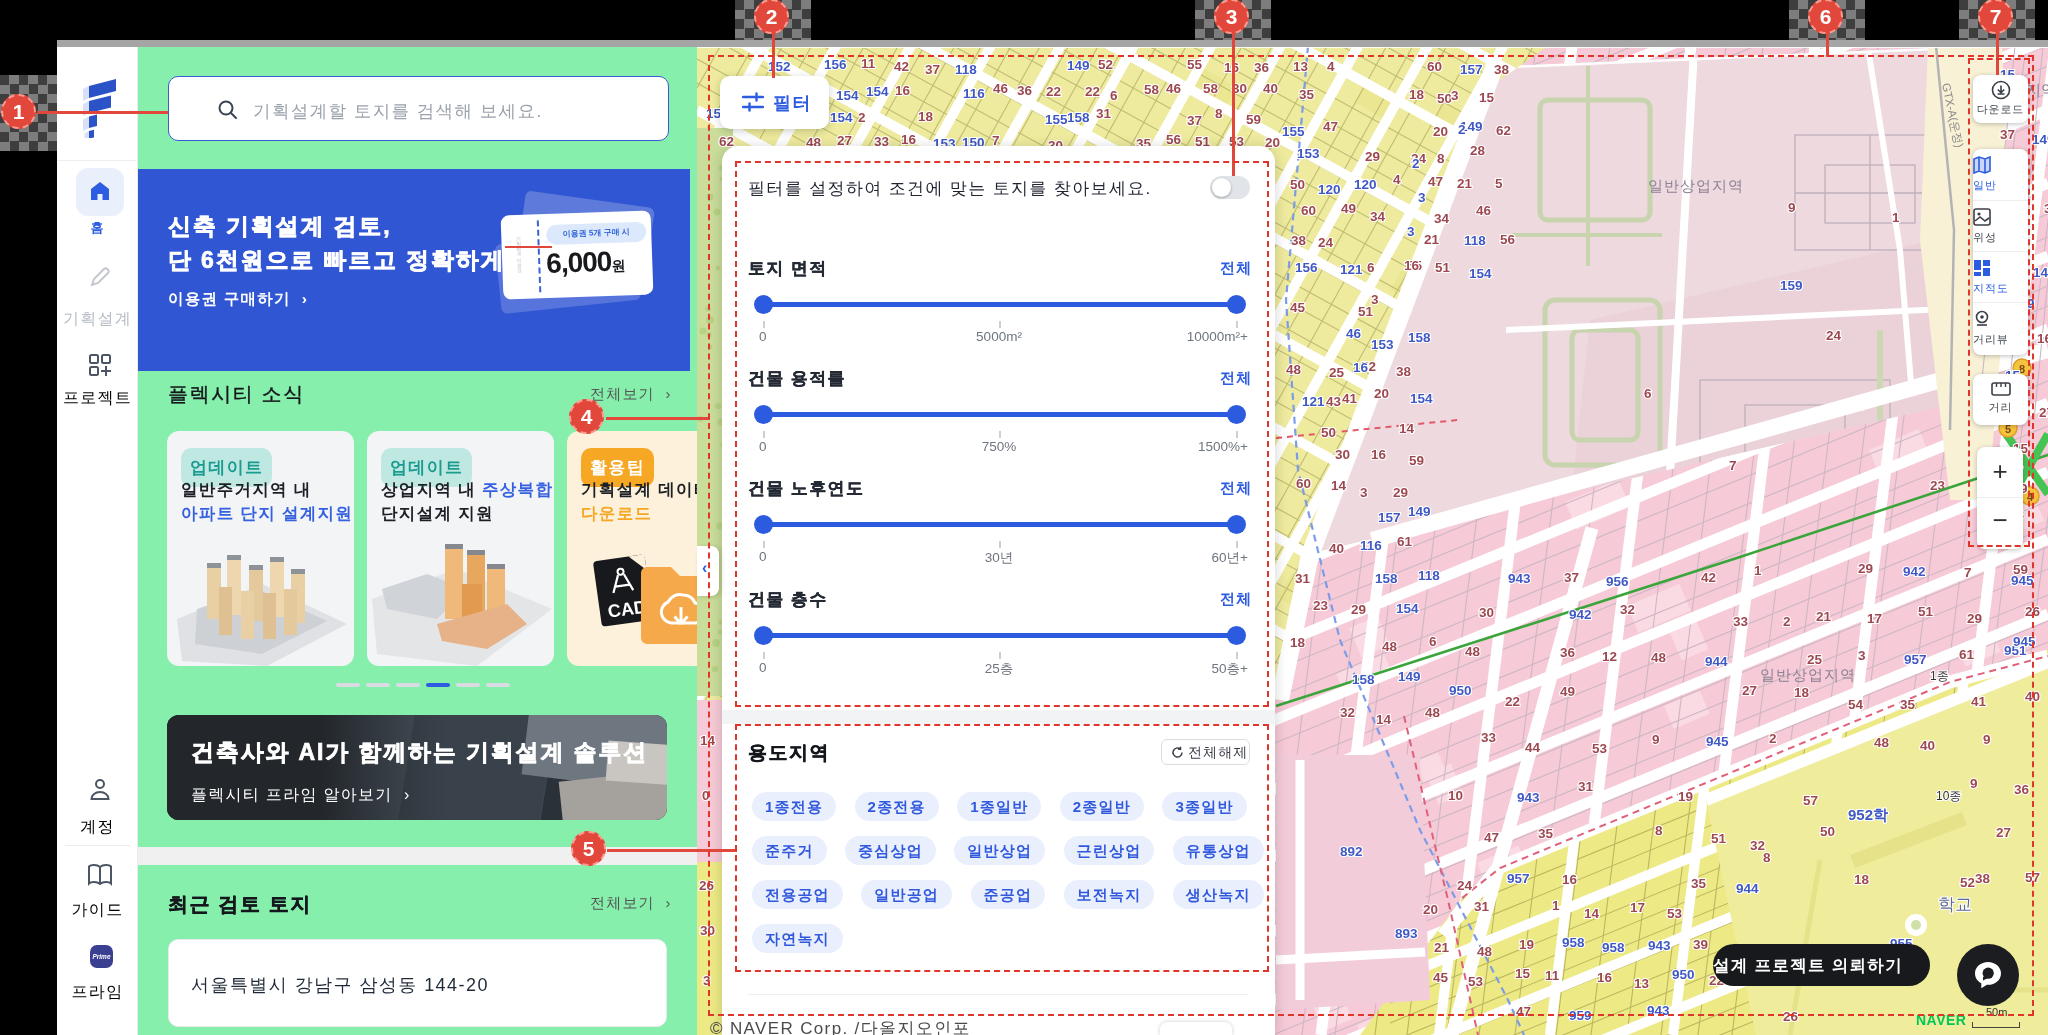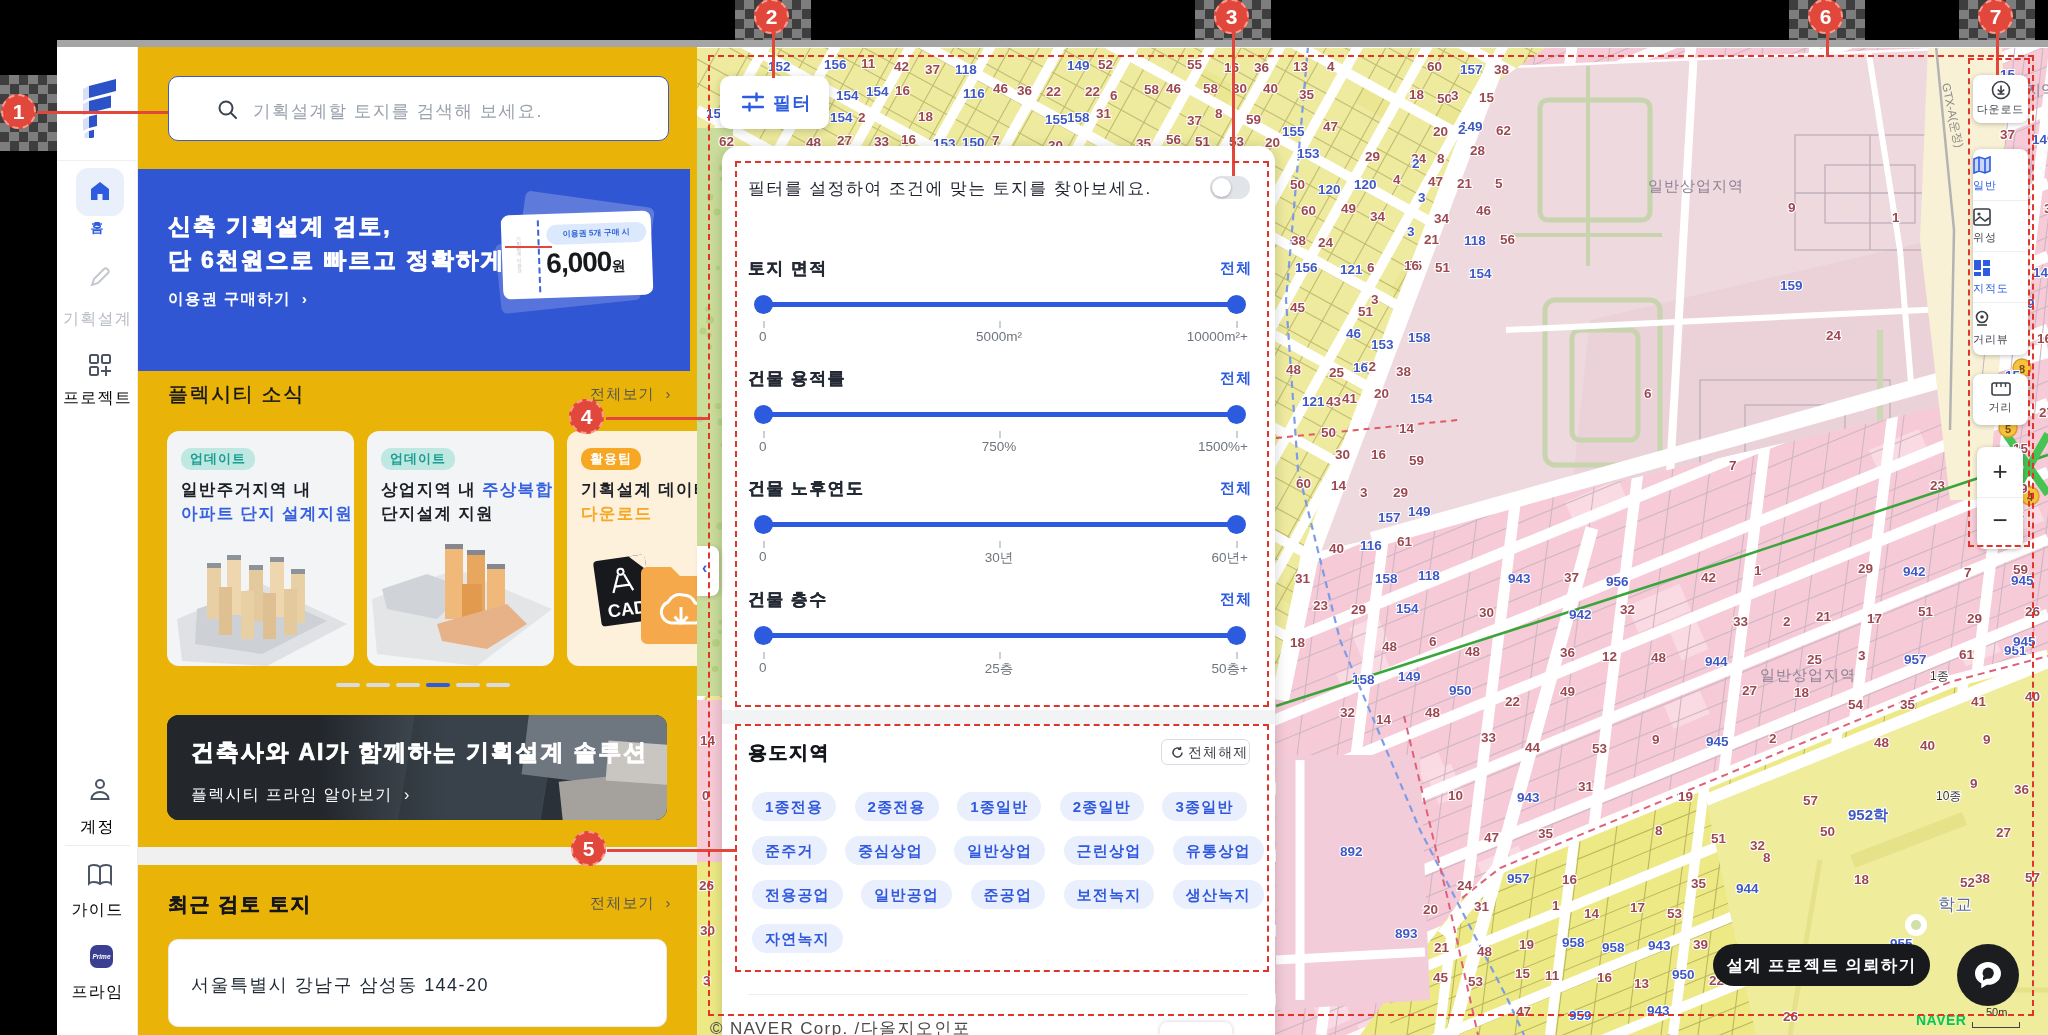--- a/index.html
+++ b/index.html
@@ -1,32 +1,32 @@
 <!DOCTYPE html>
 <html><head><meta charset="utf-8"><style>
 *{margin:0;padding:0;box-sizing:border-box}
 html,body{width:2048px;height:1035px;overflow:hidden;background:#fff;
  font-family:"Liberation Sans",sans-serif;}
 .abs{position:absolute}
 .ko{letter-spacing:0.08em}
 
 #topbar{left:57px;top:40px;width:1991px;height:7px;background:#a5a5a5}
 #sidebar{left:57px;top:47px;width:81px;height:988px;background:#fff;border-right:1px solid #ececec;z-index:30}
-#lpanel{left:138px;top:47px;width:559px;height:988px;background:#eab308;z-index:25;overflow:hidden}
+#lpanel{left:138px;top:47px;width:559px;height:988px;background:#86efac;z-index:25;overflow:hidden}
 
 .sbitem{width:81px;text-align:center}
 
 #search{left:30px;top:29px;width:501px;height:65px;border:1.5px solid #3b5bd2;border-radius:10px;background:#fff}
 #search .ph{position:absolute;left:84px;top:22px;font-size:17.5px;color:#9aa2ac}
 
 #banner{left:0px;top:122px;width:552px;height:202px;background:#3156d3;color:#fff}
 #banner h2{font-size:23px;font-weight:bold;-webkit-text-stroke:0.7px #fff;line-height:34px}
 
 .card{top:384px;width:187px;height:235px;border-radius:12px;overflow:hidden}
-.tag{display:inline-block;border-radius:10px;font-size:13px;padding:2px 9px;font-weight:bold}
+.tag{display:inline-block;border-radius:10px;font-size:17px;padding:8px 9px;font-weight:bold}
 
 #dark{left:29px;top:668px;width:500px;height:105px;border-radius:12px;overflow:hidden;
 background:linear-gradient(100deg,#1d2126 0%,#2a3036 30%,#4a525c 55%,#6c747d 75%,#8d949c 100%)}
 
 .listcard{left:30px;width:499px;height:88px;border:1px solid #e8eaee;border-radius:10px;background:#fff}
 
 #fpanel{left:722px;top:146px;width:553px;height:889px;background:#fff;border-radius:16px 16px 0 0;
  box-shadow:0 2px 14px rgba(0,0,0,.18);z-index:10}
 .slabel{font-size:17px;color:#242a34;font-weight:bold;-webkit-text-stroke:0.3px #242a34}
 .all{font-size:15px;color:#2d5ce0;font-weight:bold}
@@ -1245,21 +1245,21 @@
 <div class="ctl abs" style="left:1973px;top:374px;width:55px;height:51px;text-align:center">
 <svg style="margin-top:8px" width="20" height="14" viewBox="0 0 20 14">
       <rect x="1" y="1" width="18" height="12" rx="2" fill="none" stroke="#3a3f47" stroke-width="1.6"></rect>
       <path d="M5.5 1 v4 M10 1 v4 M14.5 1 v4" stroke="#3a3f47" stroke-width="1.4"></path>
     </svg>
 <span class="ctllab ko">거리</span></div>
 <div class="ctl abs" style="left:1977px;top:447px;width:46px;height:102px">
 <div style="height:51px;border-bottom:1px solid #eee;text-align:center;font-size:26px;color:#2b3036;line-height:48px">+</div>
 <div style="height:51px;text-align:center;font-size:26px;color:#2b3036;line-height:44px">−</div>
   </div>
-<div class="abs ko" style="left:1713px;top:944px;width:217px;height:42px;background:#17191c;border-radius:21px;color:#fff;font-size:16.5px;font-weight:bold;text-align:center;line-height:42px;z-index:8">설계 프로젝트 의뢰하기</div>
+<div class="abs ko" style="left:1713px;top:944px;width:217px;height:42px;background:#17191c;border-radius:21px;color:#fff;font-size:16.5px;font-weight:bold;text-align:left;line-height:42px;z-index:8">설계 프로젝트 의뢰하기</div>
 <div class="abs" style="left:1957px;top:944px;width:62px;height:62px;background:#1b1d20;border-radius:50%;z-index:8">
 <svg class="abs" style="left:15px;top:15px" width="32" height="32" viewBox="0 0 32 32">
 <path d="M16 3 C8.8 3 3 8.1 3 14.4 C3 18.6 5.5 22.2 9.3 24.2 L9.3 29.3 L14.9 25.7 C15.3 25.7 15.6 25.8 16 25.8 C23.2 25.8 29 20.7 29 14.4 C29 8.1 23.2 3 16 3 Z" fill="#fff"></path>
 <circle cx="16.2" cy="14.2" r="5.6" fill="#1b1d20"></circle>
 <path d="M11 17.5 L11 21.6 L15.5 19.2 Z" fill="#1b1d20"></path>
     </svg>
   </div>
 <div class="abs" style="left:1916px;top:1012px;font-size:14px;font-weight:bold;color:#03c75a;z-index:8;letter-spacing:0.5px">NAVER</div>
 <div class="abs" style="left:1972px;top:1022px;width:48px;height:6px;border-left:1.5px solid #444;border-right:1.5px solid #444;border-bottom:1.5px solid #444;z-index:8"></div>
 <div class="abs" style="left:1986px;top:1006px;font-size:11px;color:#333;z-index:8">50m</div>

